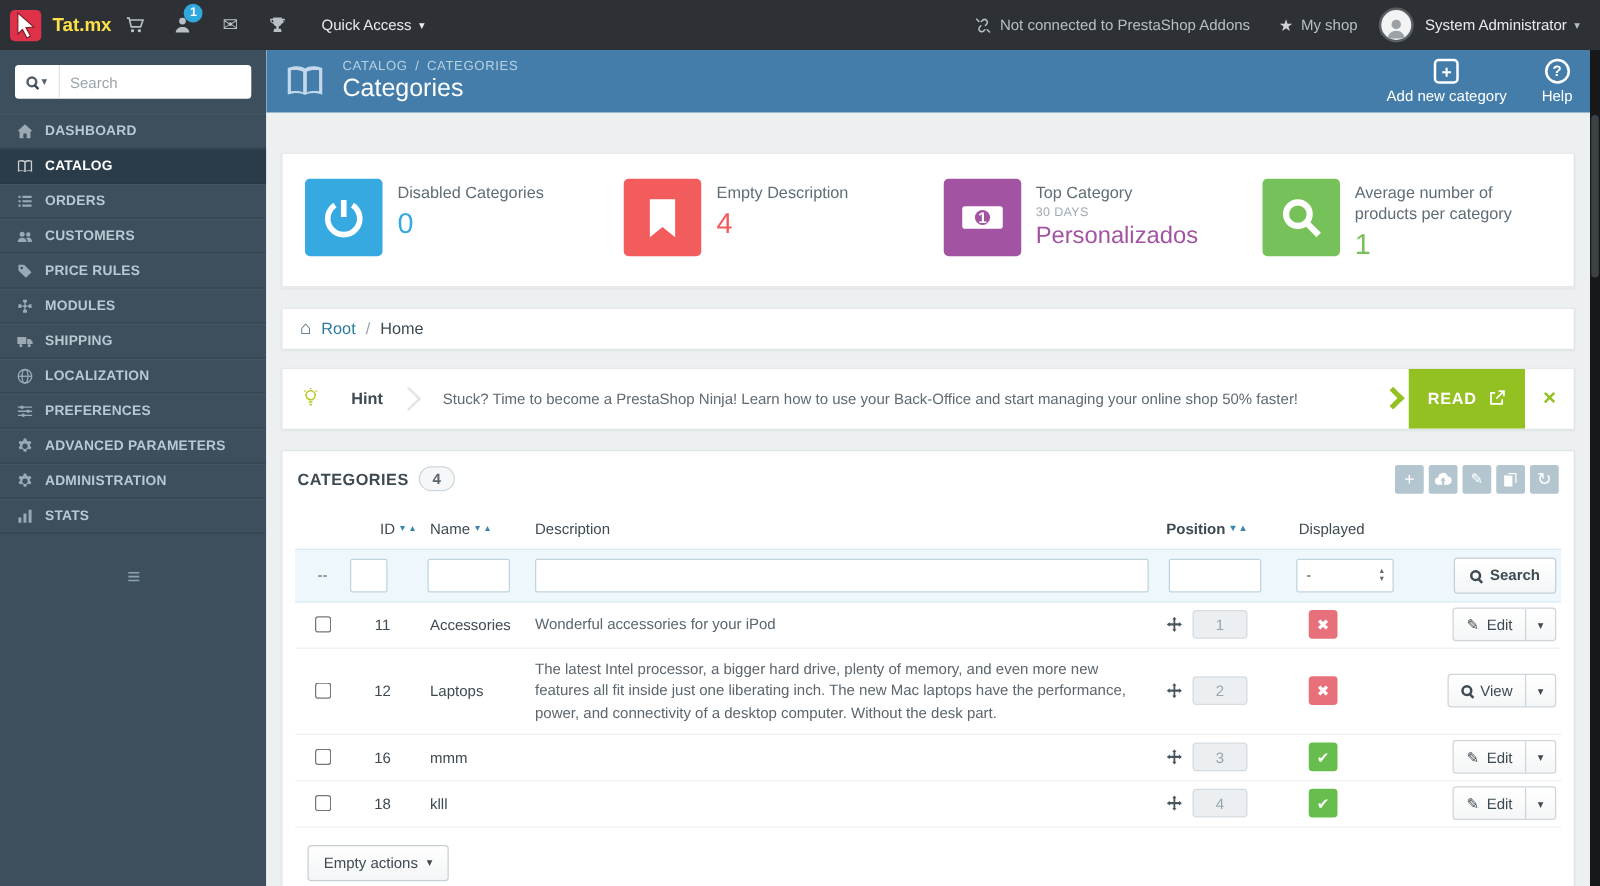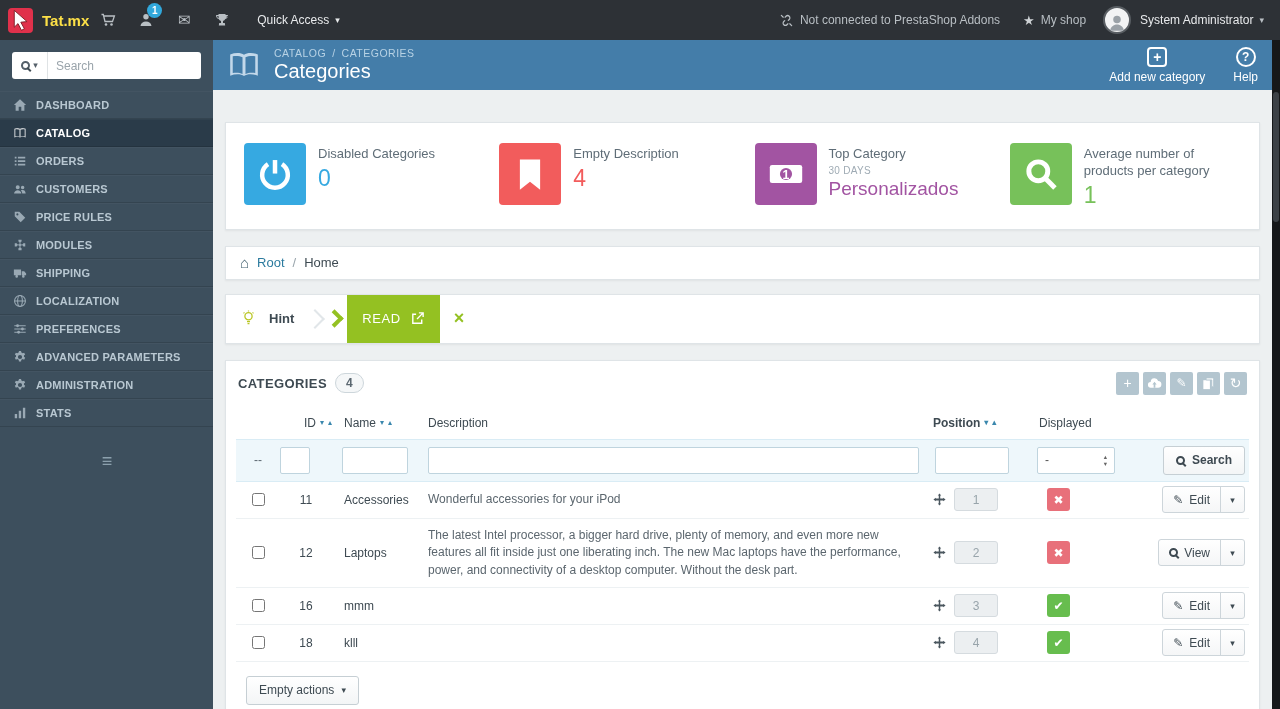--- a/index.html
+++ b/index.html
@@ -68,27 +68,27 @@
   .v-blue{color:#36a9e1;} .v-red{color:#f25c5c;} .v-purple{color:#a254a2;font-size:19px;} .v-green{color:#77c15a;}
 
   
   .crumb-panel{margin-top:16px;height:34px;display:flex;align-items:center;padding:0 14px;font-size:13px;gap:8px;}
   .crumb-home{font-size:15px;color:#41606f;}
   .link{color:#2b7a9e;cursor:pointer;}
   .crumb-sep{color:#98a4ab;}
 
   
   .hint-panel{margin-top:14px;height:50px;display:flex;align-items:center;overflow:hidden;}
-  .hint-left{display:flex;align-items:center;gap:12px;padding:0 8px 0 14px;font-weight:bold;font-size:13px;color:#3e4a52;}
+  .hint-left{display:flex;align-items:center;gap:24px;padding:0 8px 0 14px;font-weight:bold;font-size:13px;color:#3e4a52;}
   .hint-left svg{width:17px;height:17px;}
   .hint-chev{width:14px;height:14px;border-top:2px solid #e1e6e9;border-right:2px solid #e1e6e9;transform:rotate(45deg);margin:0 6px;flex:0 0 14px;}
   .hint-msg{flex:1;font-size:12px;color:#5f6a72;padding:0 14px;}
   .read-wrap{display:flex;align-items:center;height:100%;cursor:pointer;}
   .read-chev{width:13px;height:13px;border-top:4px solid #94c122;border-right:4px solid #94c122;transform:rotate(45deg);margin-right:6px;}
-  .read-btn{background:#94c122;color:#fff;height:100%;display:flex;align-items:center;gap:9px;padding:0 15px;font-weight:normal;font-size:13px;letter-spacing:.6px;}
+  .read-btn{background:#94c122;color:#fff;height:100%;display:flex;align-items:center;gap:9px;padding:0 15px;font-weight:bold;font-size:13px;letter-spacing:.6px;}
   .read-btn svg{width:15px;height:15px;}
   .hint-close{color:#94c122;font-size:18px;font-weight:bold;padding:0 14px;cursor:pointer;}
 
   
   .cat-panel{margin-top:16px;padding-bottom:14px;}
   .cp-head{display:flex;align-items:center;padding:11px 12px;}
   .cp-title{font-size:13px;font-weight:bold;color:#3e4a52;letter-spacing:.4px;}
   .cp-badge{margin-left:8px;background:#f5f7f8;border:1px solid #cdd6db;border-radius:11px;padding:2px 10px;font-size:12px;font-weight:bold;color:#5b6770;}
   .cp-tools{margin-left:auto;display:flex;gap:4px;}
   .tool{width:23px;height:23px;background:#b3c5cf;border-radius:2px;color:#fff;display:flex;align-items:center;justify-content:center;font-size:14px;cursor:pointer;}
@@ -403,20 +403,21 @@
       <div class="hint-left">
         <svg viewBox="0 0 16 16">
             <g fill="none" stroke="#b9c623" stroke-width="1.2">
               <circle cx="8" cy="5.8" r="3.4"></circle>
               <path d="M6.6 10.9h2.8M7.1 12.9h1.8M8 .4v1M3.4 2.3l.7.7M12.6 2.3l-.7.7"></path>
             </g>
           </svg>
         <span>Hint</span>
       </div>
       <span class="hint-chev"></span>
+      <div class="hint-msg">Stuck? Time to become a PrestaShop Ninja! Learn how to use your Back-Office and start managing your online shop 50% faster!</div>
       <div class="read-wrap">
         <span class="read-chev"></span>
         <span class="read-btn">
           <span>READ</span>
           <svg viewBox="0 0 16 16">
               <g fill="none" stroke="#fff" stroke-width="1.5">
                 <path d="M6.5 3.5H3v9.5h9.5V9"></path>
                 <path d="M7.5 8.5L14 2M9.5 2H14v4.5"></path>
               </g>
             </svg>

